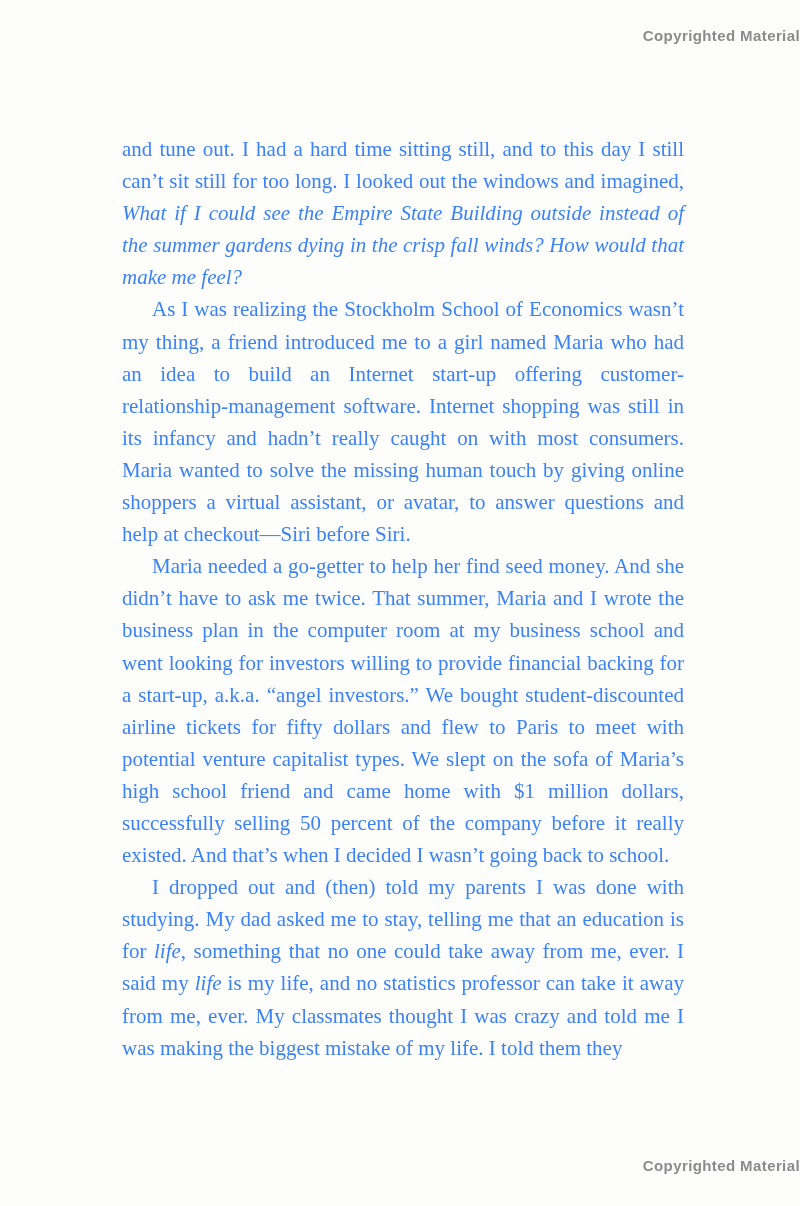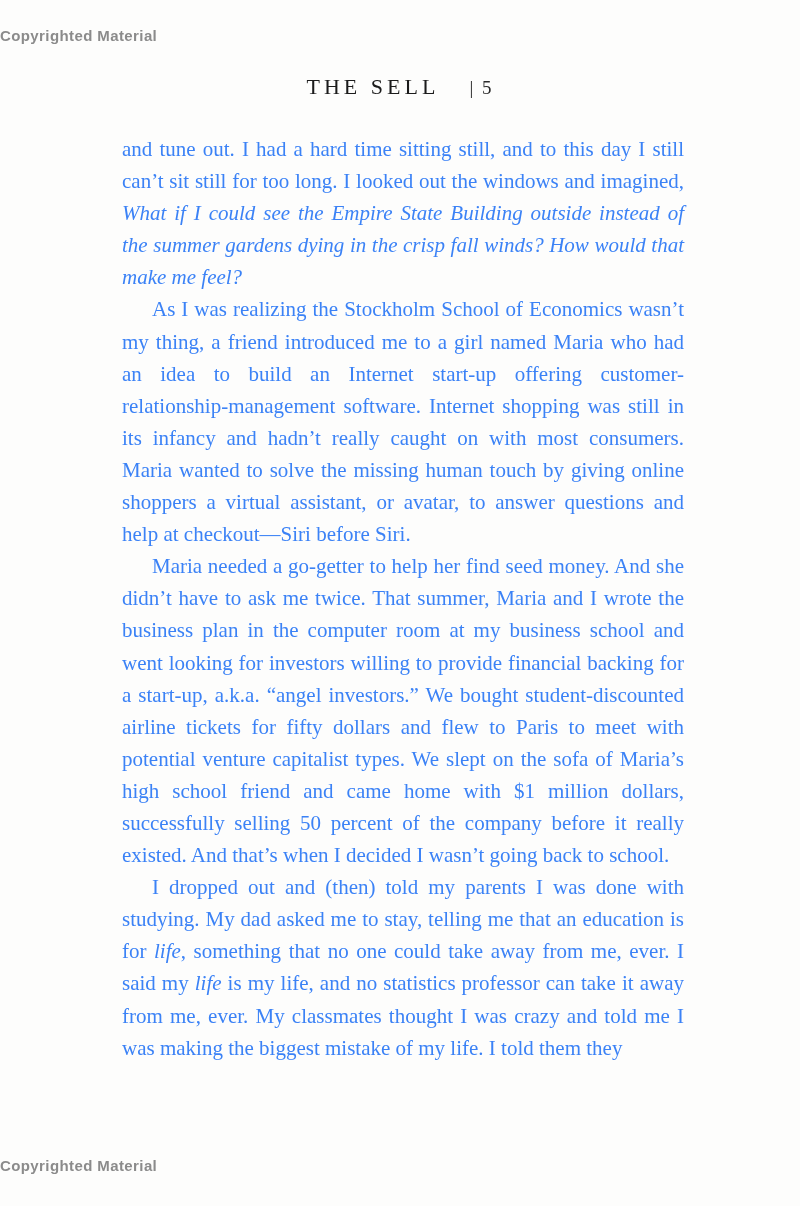--- a/index.html
+++ b/index.html
@@ -13,21 +13,21 @@
     height: 1206px;
     margin: 0 auto;
     background: #fdfdfc;
     overflow: hidden;
     font-family: "Liberation Serif", serif;
   }
   .copyright {
     position: absolute;
     left: 0;
     width: 100%;
-    text-align: left;
+    text-align: right;
     font-family: "Liberation Sans", sans-serif;
     font-weight: bold;
     font-size: 15px;
     letter-spacing: 0.4px;
     color: #8b8b8b;
   }
   .copyright.top { top: 27px; }
   .copyright.bottom { top: 1157px; }
   .running-head {
     position: absolute;
@@ -70,23 +70,20 @@
     font-style: italic;
   }
 </style>
 </head>
 <body>
 
 <div class="page">
 
   <div class="copyright top">Copyrighted Material</div>
 
-  <div class="running-head">
-    <span class="chapter-title">THE SELL</span><span class="pageno"><span>|</span>&nbsp;<span>5</span></span>
-  </div>
 
   <div class="body-text">
 
   <p><span>and tune out. I had a hard time sitting still, and to this day I still can’t sit still for too long. I looked out the windows and imagined, </span><span class="em">What if I could see the Empire State Building outside instead of the summer gardens dying in the crisp fall winds? How would that make me feel?</span></p>
       <p class="indent"><span>As I was realizing the Stockholm School of Economics wasn’t my thing, a friend introduced me to a girl named Maria who had an idea to build an Internet start-up offering customer-relationship-management software. Internet shopping was still in its infancy and hadn’t really caught on with most consumers. Maria wanted to solve the missing human touch by giving online shoppers a virtual assistant, or avatar, to answer questions and help at checkout—Siri before Siri.</span></p>
       <p class="indent"><span>Maria needed a go-getter to help her find seed money. And she didn’t have to ask me twice. That summer, Maria and I wrote the business plan in the computer room at my business school and went looking for investors willing to provide financial backing for a start-up, a.k.a. “angel investors.” We bought student-discounted airline tickets for fifty dollars and flew to Paris to meet with potential venture capitalist types. We slept on the sofa of Maria’s high school friend and came home with $1 million dollars, successfully selling 50 percent of the company before it really existed. And that’s when I decided I wasn’t going back to school.</span></p>
       <p class="indent"><span>I dropped out and (then) told my parents I was done with studying. My dad asked me to stay, telling me that an education is for </span><span class="em">life</span><span>, something that no one could take away from me, ever. I said my </span><span class="em">life</span><span> is my life, and no statistics professor can take it away from me, ever. My classmates thought I was crazy and told me I was making the biggest mistake of my life. I told them they</span></p>
     </div>
 
   <div class="copyright bottom">Copyrighted Material</div>

